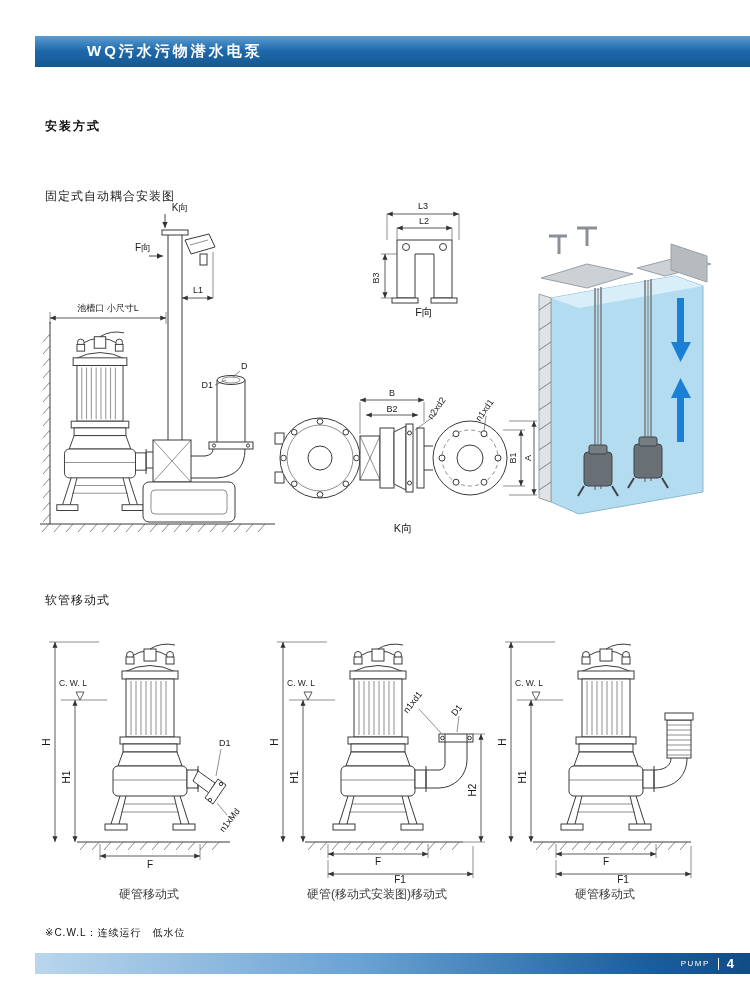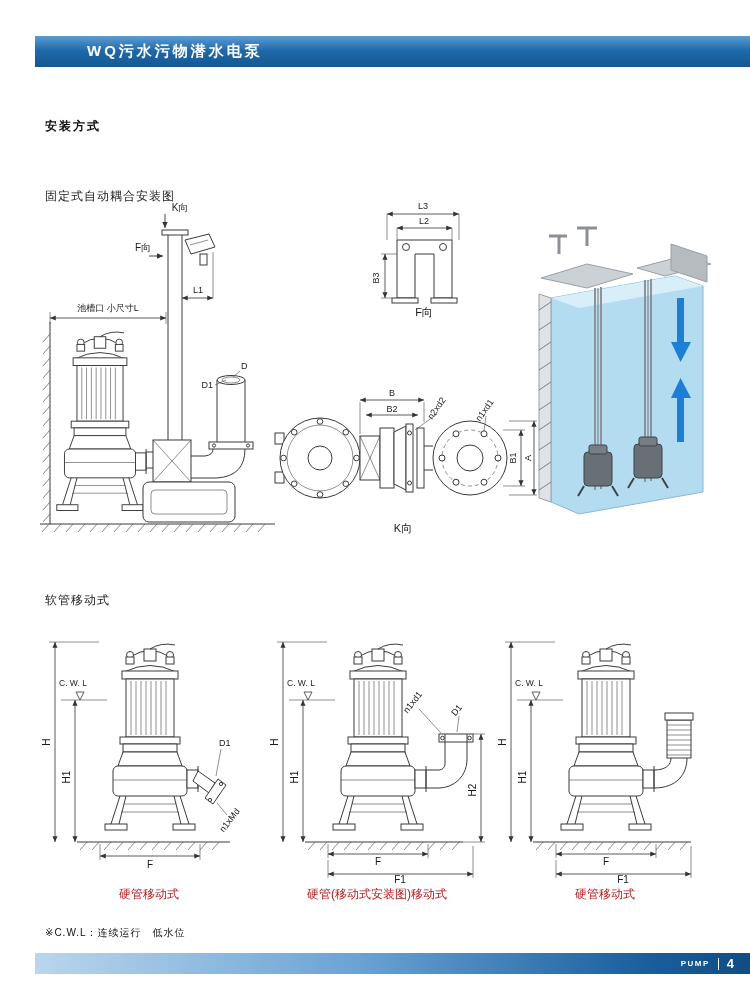--- a/index.html
+++ b/index.html
@@ -14,28 +14,28 @@
     display:flex; align-items:center;
   }
   .topbar .title { color:#fff; font-size:15px; font-weight:bold; letter-spacing:3px; padding-left:52px; }
   .main-title { position:absolute; top:118px; left:45px; font-size:12px; font-weight:bold; letter-spacing:2px; }
   .sub-title { position:absolute; left:45px; font-size:12px; letter-spacing:1px; color:#222; }
   #fixed-sub { top:164px;margin-top:24px; }
   #mobile-sub { top:592px; }
   #fixed-diagram { position:absolute; top:190px; left:35px; }
   .mobile-row { position:absolute; top:612px; left:35px; display:flex; }
   .pump-col { width:228px; display:flex; flex-direction:column; align-items:center; }
-  .caption { font-size:12px; color:#b91c1c; margin-top:2px; text-align:center; }
+  .caption { font-size:12px; color:#404040; margin-top:2px; text-align:center; }
   .note { position:absolute; top:926px; left:45px; font-size:10px; color:#111; letter-spacing:1px; }
   .bottombar {
     position:absolute; top:953px; left:35px; right:0; height:21px;
     background:linear-gradient(90deg,#b9d6ec 0%,#6ba3d4 45%,#1b5f9e 85%,#114c84 100%);
     display:flex; align-items:center; justify-content:flex-end; padding-right:16px; color:#fff;
   }
-  .bottombar .brand { font-size:8px; font-weight:bold; letter-spacing:1.5px; }
+  .bottombar .brand { font-size:8px; font-weight:normal; letter-spacing:1.5px; }
   .bottombar .sep { width:1px; height:12px; background:#fff; margin:0 8px; }
   .bottombar .pagenum { font-size:13px; font-weight:bold; }
 
   svg text { font-family:"Liberation Sans","DejaVu Sans",sans-serif; fill:#1a1a1a; }
   .ln   { stroke:#3a3a3a; stroke-width:1; fill:none; }
   .fw   { stroke:#3a3a3a; stroke-width:1; fill:#fff; }
   .thin { stroke:#444;    stroke-width:.6; fill:none; }
   .hatch{ stroke:#555;    stroke-width:.7; fill:none; }
   .dim  { stroke:#333; stroke-width:.8; fill:none; marker-start:url(#ar); marker-end:url(#ar); }
   .dimE { stroke:#333; stroke-width:.9; fill:none; marker-end:url(#ar); }

